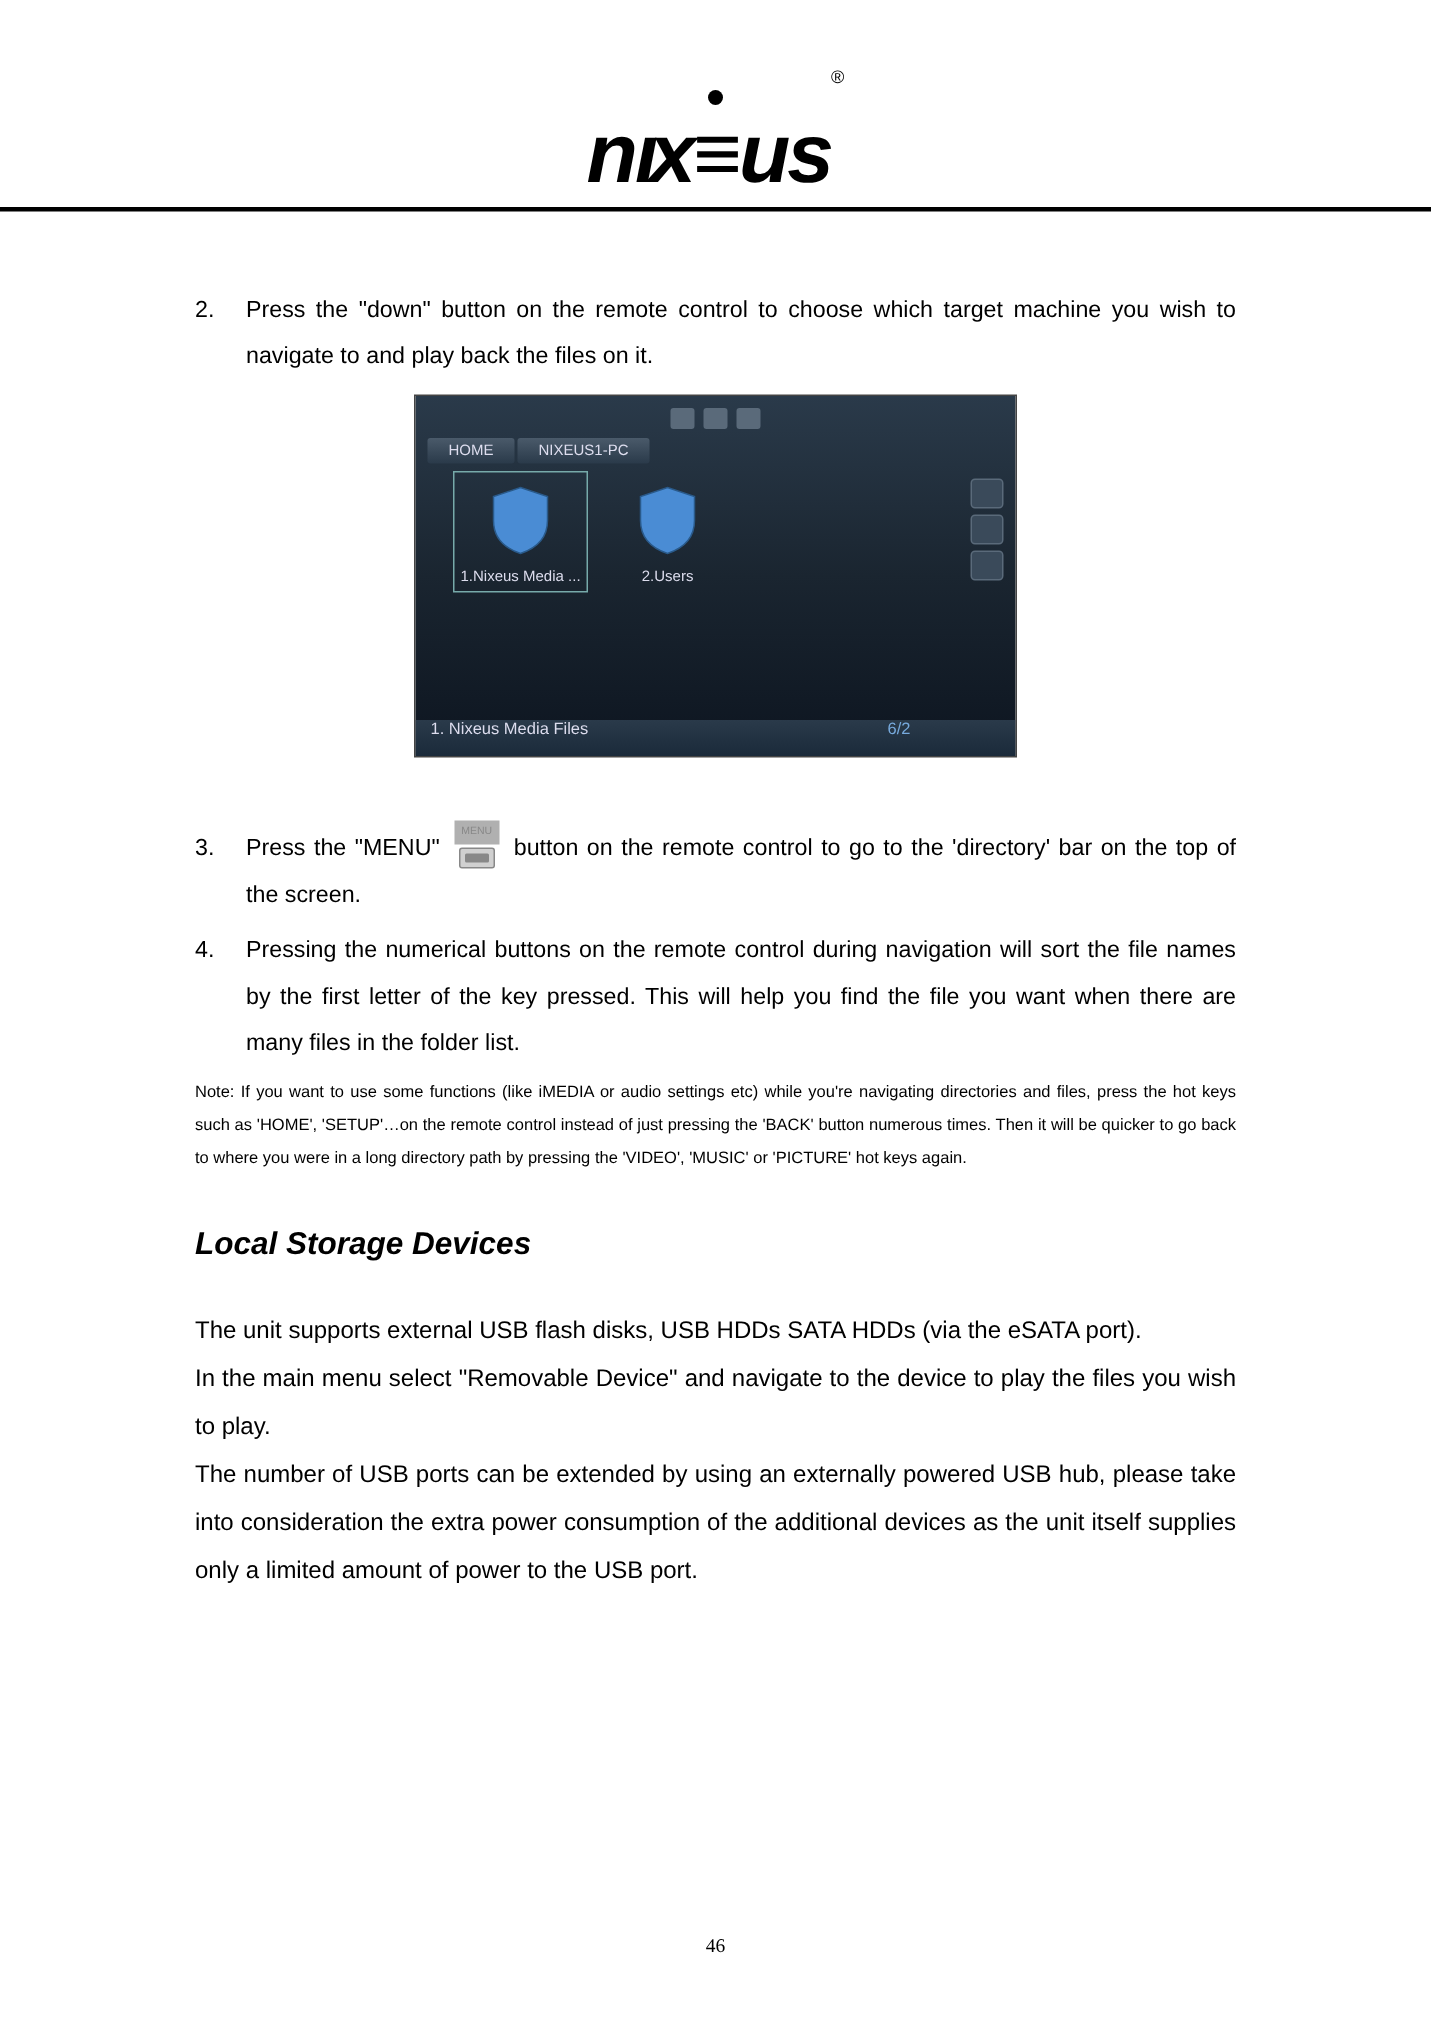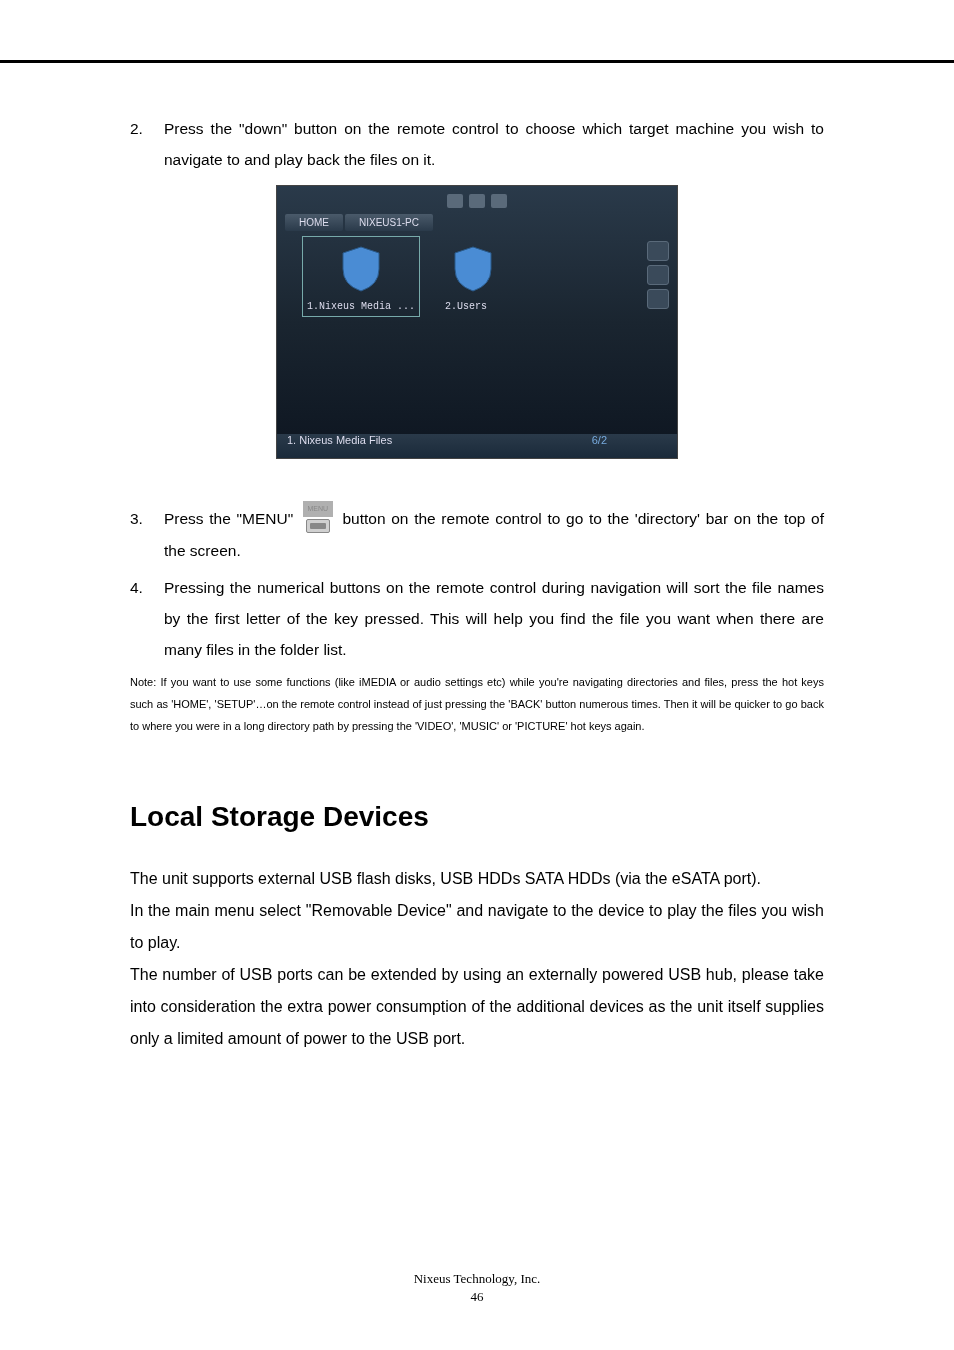--- a/index.html
+++ b/index.html
@@ -73,21 +73,21 @@
     ol.steps > li .txt {
       flex: 1;
     }
     .screenshot-wrap {
       text-align: center;
       margin: 10px 0 40px 0;
     }
     .screenshot {
       display: inline-block;
       width: 402px;
-      height: 274px;
+      height: 242px;
       background: linear-gradient(180deg, #2a3a4a 0%, #1a2530 50%, #0d1520 100%);
       border: 1px solid #444;
       position: relative;
       overflow: hidden;
     }
     .ss-topicons {
       position: absolute;
       top: 8px;
       left: 50%;
       transform: translateX(-50%);
@@ -115,22 +115,21 @@
       border-radius: 2px;
     }
     .ss-items {
       position: absolute;
       top: 55px;
       left: 30px;
       display: flex;
       gap: 30px;
     }
     .ss-item {
-      text-align: left;
-      font-family: Liberation Mono, monospace;
+      text-align: center;
     }
     .ss-item.selected {
       outline: 1px solid #7aa;
       padding: 4px;
       margin: -4px;
     }
     .ss-folder-shield {
       width: 56px;
       height: 56px;
       margin: 0 auto 4px auto;
@@ -211,23 +210,24 @@
       border-radius: 1px;
     }
     .step3 .txt { line-height: 2; }
     .note {
       font-size: 11px;
       line-height: 2;
       text-align: justify;
       margin-top: 4px;
     }
     h2.section {
-      font-size: 28px;
+      font-size: 21px;
       font-weight: bold;
-      margin: 64px 0 30px 0;
+      margin: 35px 0 30px 0;
+      font-style: italic;
     }
     .body-p {
       font-size: 16px;
       line-height: 2;
       text-align: justify;
     }
     .underlined {
       text-align: justify;
     }
     .footer {
@@ -238,20 +238,26 @@
       text-align: center;
       font-family: "Times New Roman", serif;
       font-size: 13px;
       line-height: 1.4;
     }
   </style>
 </head>
 <body>
 
 <div class="page">
+  <div class="logo-wrap">
+    <div class="logo">
+      <div style="text-align:center; line-height:0.4;"><span class="logo-dot"></span></div>
+      <span class="logo-main">n<span style="letter-spacing:-6px;">ı</span>x<span style="font-weight:900;">≡</span>us</span><span class="logo-reg">®</span>
+    </div>
+  </div>
   <hr class="hr">
 
   <div class="content">
     <ol class="steps">
       <li>
         <span class="num">2.</span>
         <span class="txt">Press the "down" button on the remote control to choose which target machine you wish to navigate to and play back the files on it.</span>
       </li>
     </ol>
 
@@ -318,15 +324,14 @@
 
     <h2 class="section">Local Storage Devices</h2>
 
     <p class="body-p">The unit supports external USB flash disks, USB HDDs SATA HDDs (via the eSATA port).</p>
     <p class="body-p">In the main menu select "Removable Device" and navigate to the device to play the files you wish to play.</p>
     <p class="body-p underlined">The number of USB ports can be extended by using an externally powered USB hub, please take into consideration the extra power consumption of the additional devices as the unit itself supplies only a limited amount of power to the USB port.</p>
   </div>
 </div>
 
 <div class="footer">
-  <div>Nixeus Technology, Inc.</div>
   <div>46</div>
 </div>
 
 </body></html>

